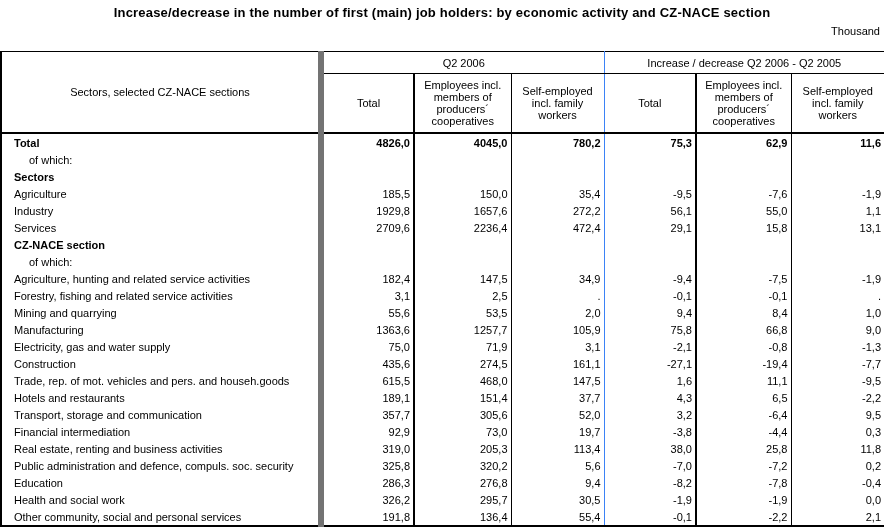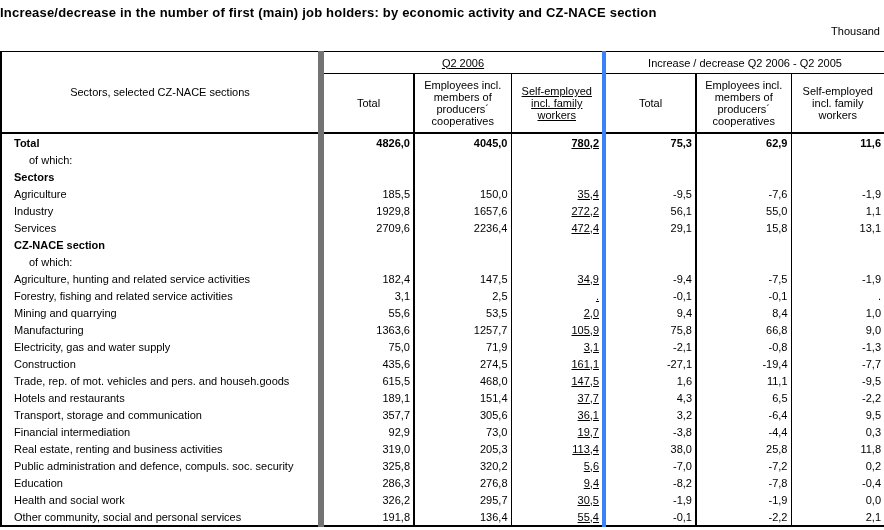--- a/index.html
+++ b/index.html
@@ -15,20 +15,21 @@
     overflow: hidden;
   }
   .page {
     position: relative;
     width: 884px;
     height: 530px;
     background: #ffffff;
   }
   .title {
     padding-top: 5px;
+    text-align: center;
     font-size: 13px;
     font-weight: bold;
     letter-spacing: 0.2px;
   }
   .unit {
     text-align: right;
     padding-right: 4px;
     font-size: 11px;
     margin-top: 5px;
     margin-bottom: 14px;
@@ -53,21 +54,21 @@
   tr.sub th { height: 56px; border-bottom: 2px solid #000; }
   th.rowhdr {
     border-bottom: 2px solid #000;
     vertical-align: middle;
     text-align: center;
   }
   
   .c0 { border-right: 6px solid #737373; margin-left: 8px; }
   .c1 { border-right: 2px solid #000; }
   .c2 { border-right: 1px solid #000; }
-  .c3 { border-right: 4px solid #3b82f6; text-decoration: underline; }
+  .c3 { border-right: 1px solid #3b82f6; }
   .c4 { border-right: 2px solid #000; }
   .c5 { border-right: 1px solid #000; padding-left: 40px; }
   .c6 { border-right: none; }
   tbody td {
     height: 17px;
     font-size: 11px;
     padding: 0;
     vertical-align: middle;
     white-space: nowrap;
     overflow: hidden;
@@ -252,21 +253,21 @@
           <td class="num c2">151,4</td>
           <td class="num c3">37,7</td>
           <td class="num c4">4,3</td>
           <td class="num c5">6,5</td>
           <td class="num c6">-2,2</td>
         </tr>
         <tr>
           <td class="lbl c0">Transport, storage and communication</td>
           <td class="num c1">357,7</td>
           <td class="num c2">305,6</td>
-          <td class="num c3">36,1</td>
+          <td class="num c3">52,0</td>
           <td class="num c4">3,2</td>
           <td class="num c5">-6,4</td>
           <td class="num c6">9,5</td>
         </tr>
         <tr>
           <td class="lbl c0">Financial intermediation</td>
           <td class="num c1">92,9</td>
           <td class="num c2">73,0</td>
           <td class="num c3">19,7</td>
           <td class="num c4">-3,8</td>

